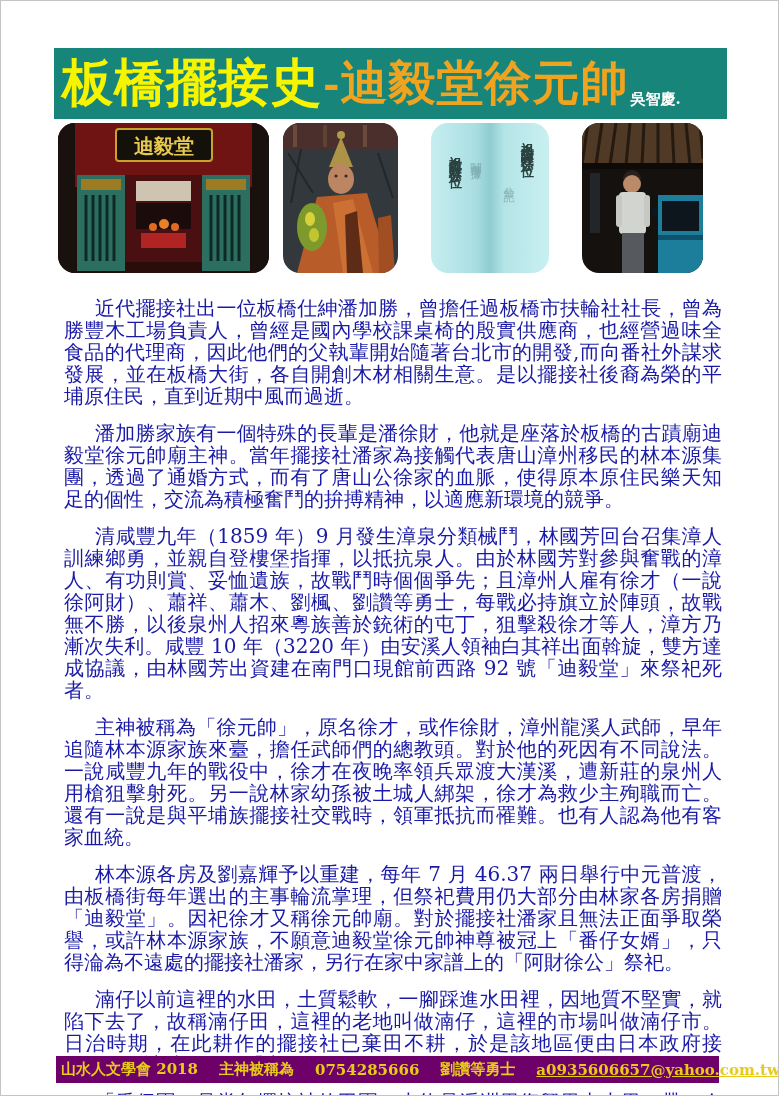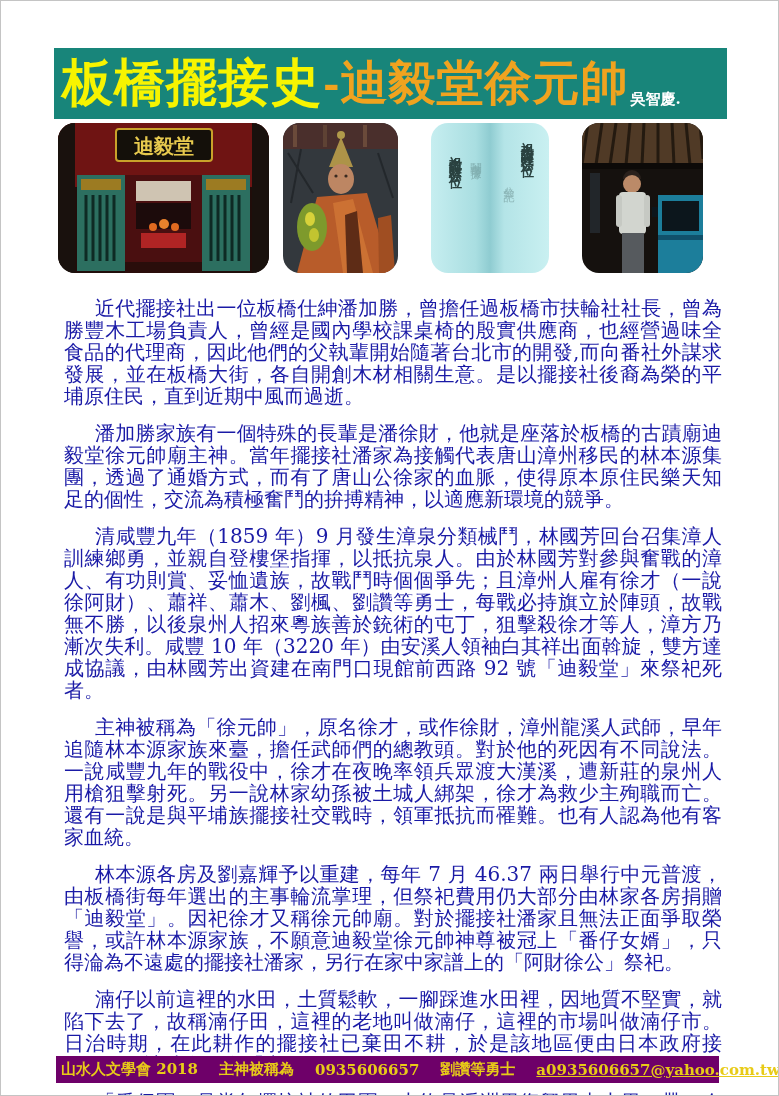--- a/index.html
+++ b/index.html
@@ -197,18 +197,18 @@
         <p><span>主神被稱為「徐元帥」，原名徐才，或作徐財，漳州</span><span class="u">龍溪</span><span>人武師，早年追隨林本源家族來臺，擔任武師們的總教頭。對於他的死因有不同說法。一說咸豐九年的戰役中，徐才在夜晚率領兵眾渡</span><span class="u">大漢溪</span><span>，遭新莊的泉州人用槍</span><span class="u">狙擊</span><span>射死。另一說林家幼孫被</span><span class="u">土城</span><span>人綁架，徐才為救少主殉職而亡。還有一說是與</span><span class="u">平埔族擺接社</span><span>交戰時，領軍抵抗而罹難。也有人認為他有</span><span class="u">客家</span><span>血統。</span></p>
         <p><span>林本源各房及劉嘉輝予以重建，每年 7 月 46.37 兩日舉行中元普渡，由板橋街每年選出的主事輪流掌理，但祭祀費用仍大部分由林家各房捐贈「迪毅堂」。因祀徐才又稱徐元帥廟。對於擺接社潘家且無法正面爭取榮譽，或許林本源家族，不願意迪毅堂徐元帥神尊被冠上「番仔女婿」，只得淪為不遠處的擺接社潘家，另行在家中家譜上的「阿財徐公」祭祀。</span></p>
         <p><span>湳仔以前這裡的水田，土質鬆軟，一腳踩進水田裡，因地質不堅實，就陷下去了，故稱湳仔田，這裡的老地叫做湳仔，這裡的市場叫做湳仔市。日治時期，在此耕作的擺接社已棄田不耕，於是該地區便由日本政府接收，因而該地名又名「充公」。</span></p>
         <p><span>「番仔園」是當年擺接社的田園，大約是浮洲里復興里中山里一帶。今溪洲、溪北、溪福、堂春、崑崙、成和等里其位於台北盆地西南部，地處大漢溪與支流環繞之間，猶如溪中之洲；又往昔河岸風成沙丘，聚落建於沙丘之上，故名沙崙溪洲。番仔園位於今</span></p>
       </div>
   </div>
 
   <div class="footer">
     <span>山水人文學會 2018</span>
     <span>主神被稱為</span>
-    <span>0935606657</span>
+    <span>0754285666</span>
     <span>劉讚等勇士</span>
     <span class="email">a0935606657@yahoo.com.tw.</span>
   </div>
 
 </div>
 
 </body></html>

